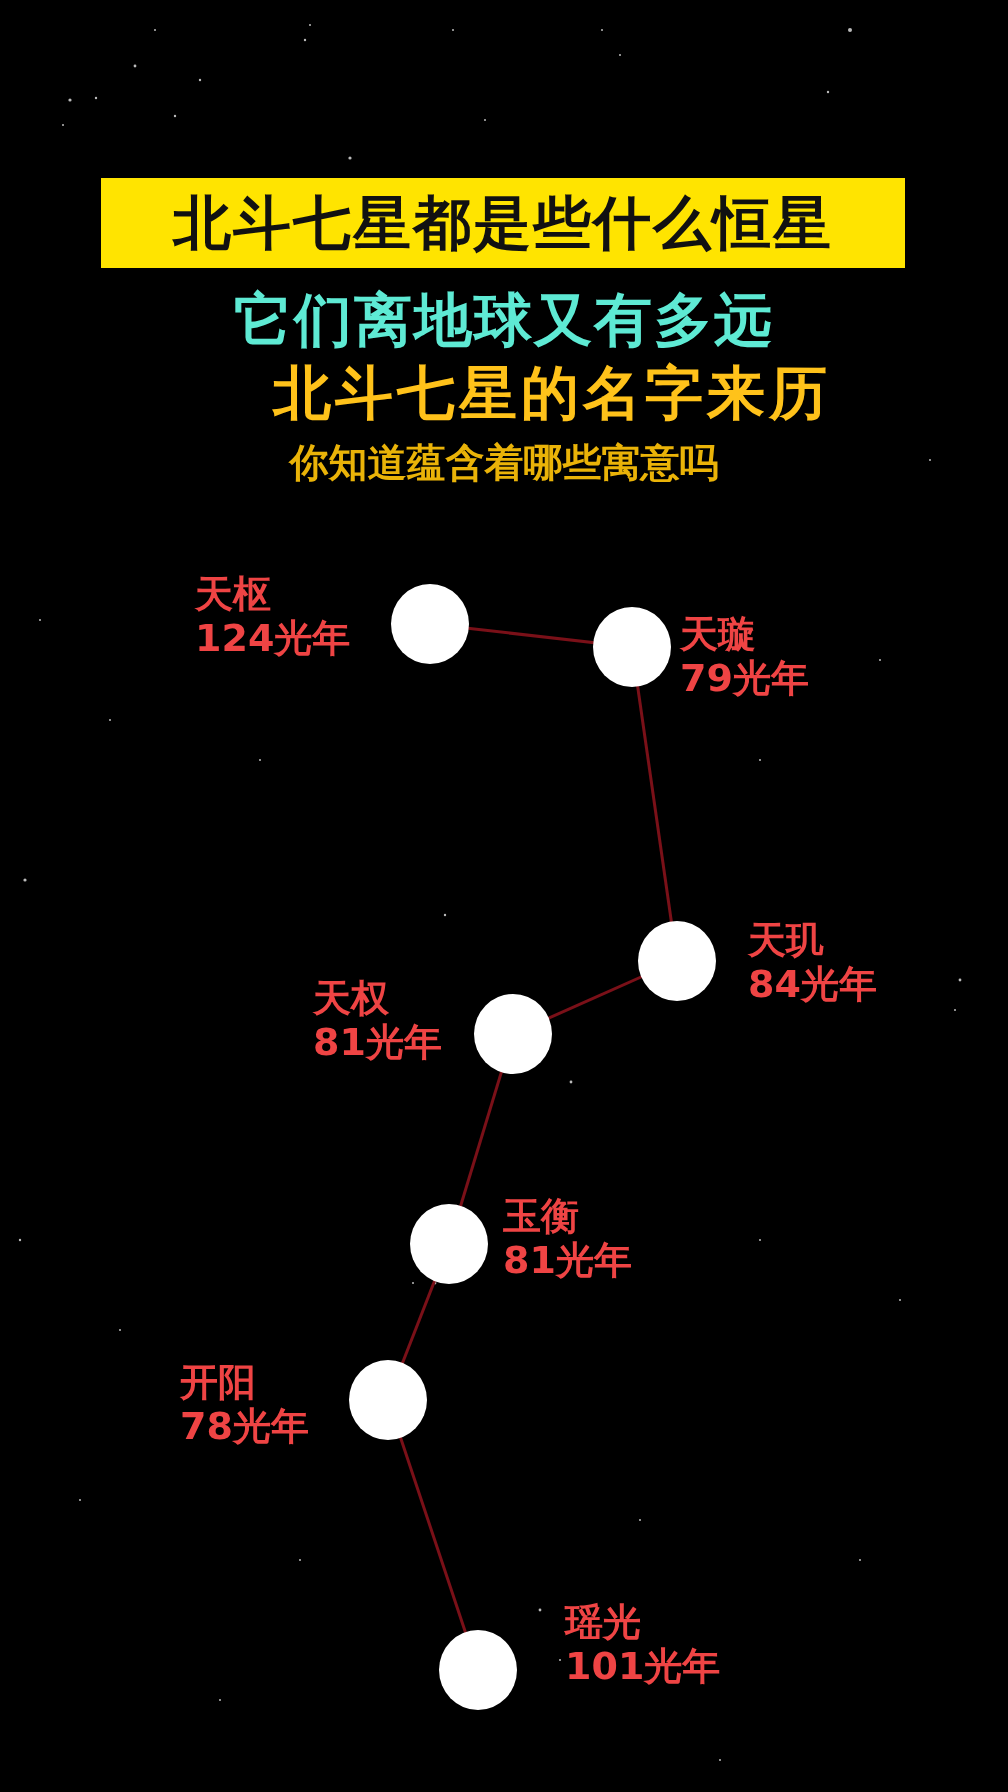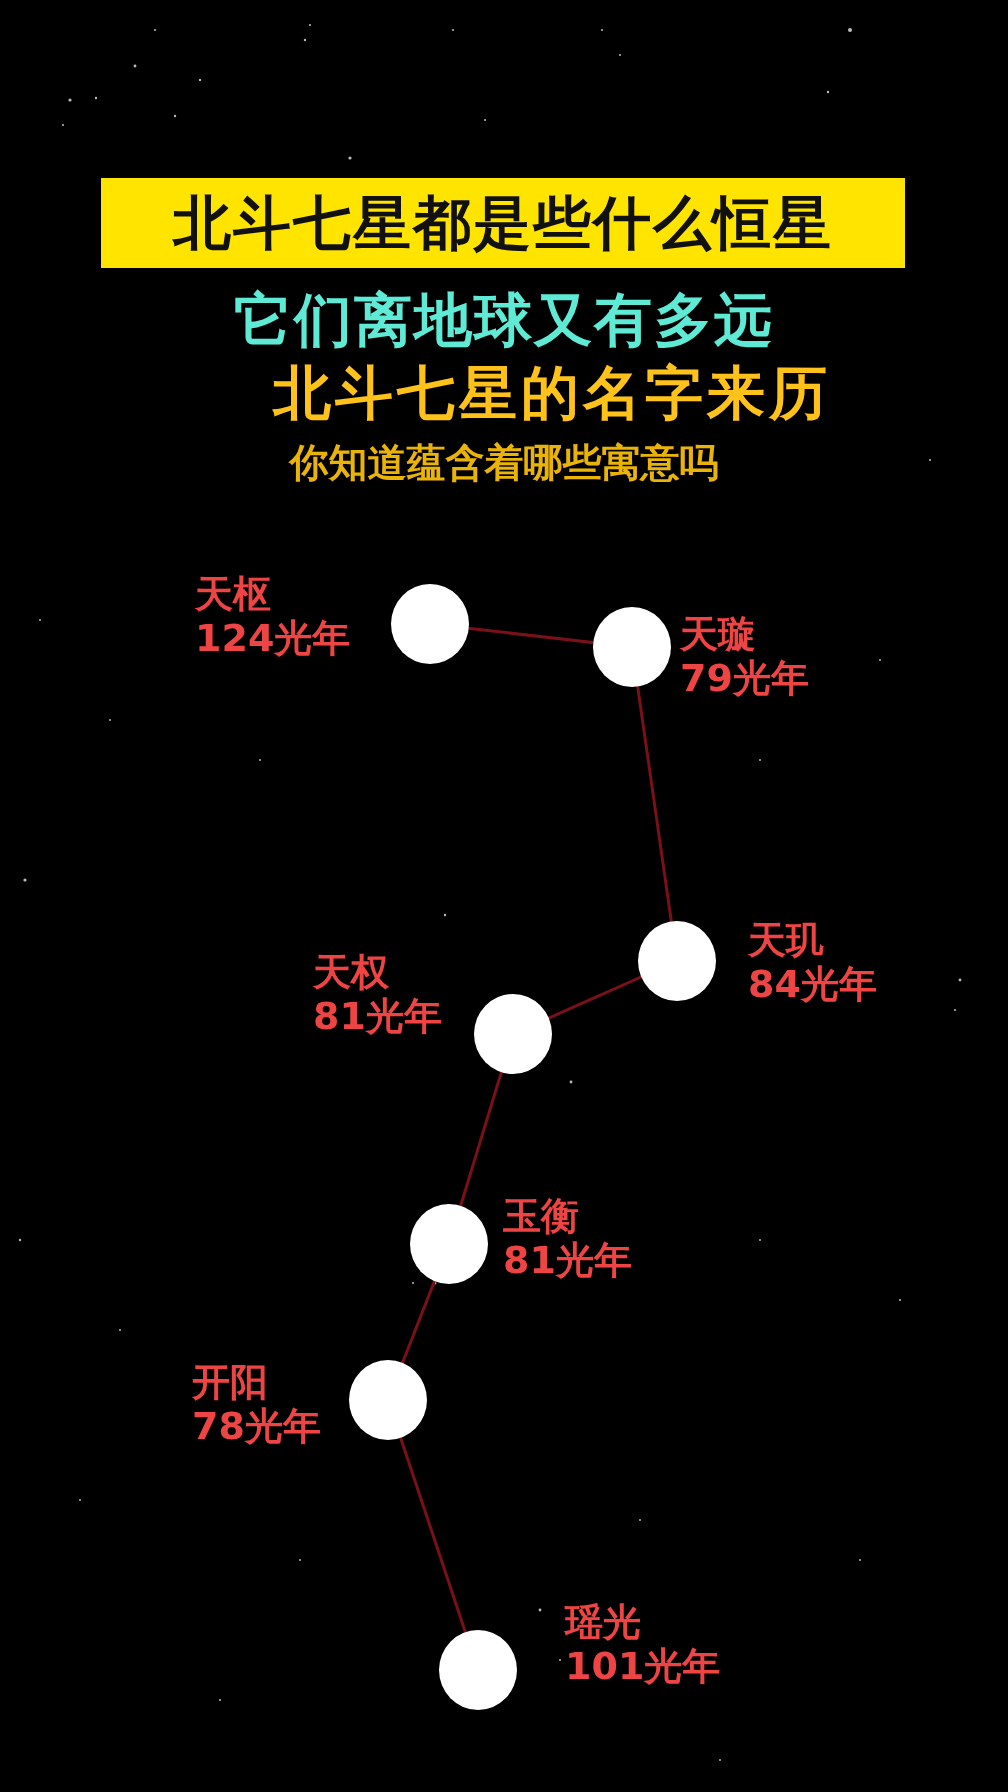--- a/index.html
+++ b/index.html
@@ -103,28 +103,28 @@
   <span class="dist">124光年</span>
 </div>
 <div class="label" style="left:680px; top:612px;">
   <span class="name">天璇</span>
   <span class="dist">79光年</span>
 </div>
 <div class="label" style="left:728px; top:918px;margin-left:20px;">
   <span class="name">天玑</span>
   <span class="dist">84光年</span>
 </div>
-<div class="label" style="left:313px; top:950px;">
+<div class="label" style="left:313px; top:976px;">
   <span class="name">天权</span>
   <span class="dist">81光年</span>
 </div>
 <div class="label" style="left:503px; top:1194px;">
   <span class="name">玉衡</span>
   <span class="dist">81光年</span>
 </div>
-<div class="label" style="left:192px; top:1360px;">
+<div class="label" style="left:180px; top:1360px;">
   <span class="name">开阳</span>
   <span class="dist">78光年</span>
 </div>
 <div class="label" style="left:565px; top:1600px;">
   <span class="name">瑶光</span>
   <span class="dist">101光年</span>
 </div>
 
 </body></html>

